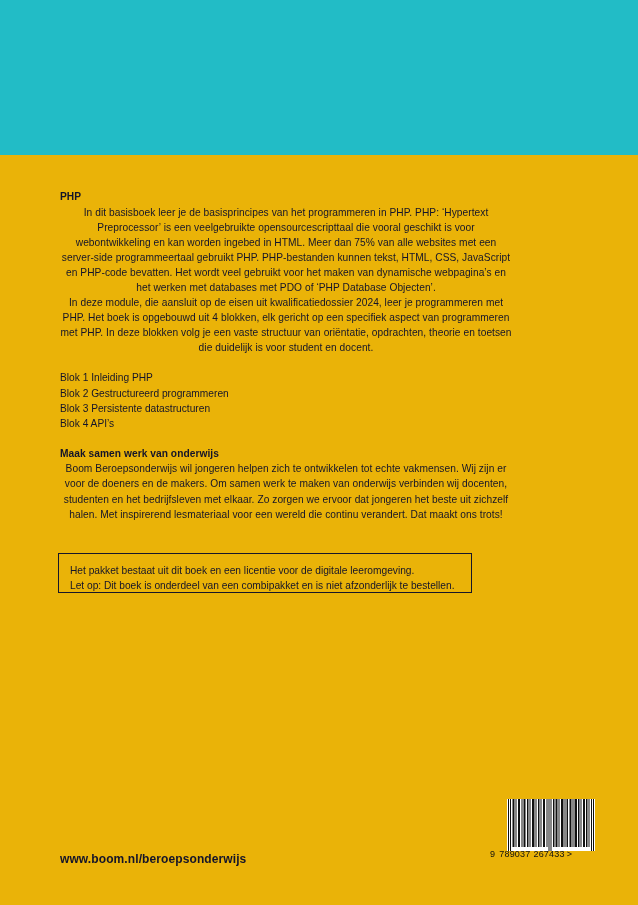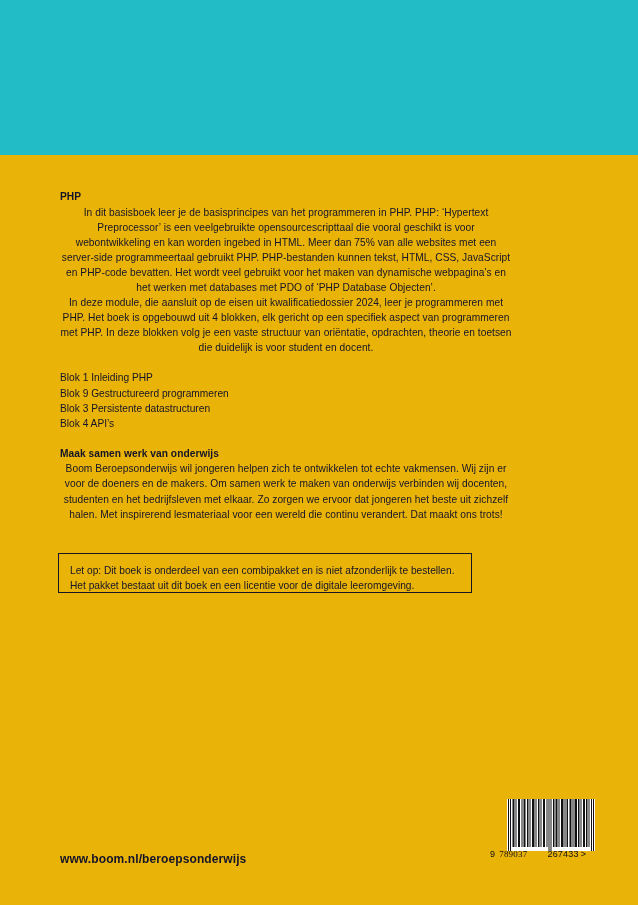--- a/index.html
+++ b/index.html
@@ -122,56 +122,56 @@
     width: 122px;
     display: flex;
     align-items: baseline;
     font-family: "Liberation Sans", sans-serif;
     font-size: 9px;
     color: #111111;
     letter-spacing: 0.2px;
     white-space: nowrap;
   }
   .bc-lead   { margin-right: 4px; }
-  .bc-left   { margin-right: 20px; font-family: Liberation Serif, serif; }
+  .bc-left   { margin-right: 3px; }
   .bc-right  { margin-right: 2px; text-align: right; }
   .bc-tail   { font-size: 9px; }
 </style>
 </head>
 <body>
 
 <div class="page">
 
   <div class="top-band"></div>
 
   <div class="content">
 
     <h2 class="section-heading">PHP</h2>
 
     <p class="body-text">In dit basisboek leer je de basisprincipes van het programmeren in PHP. PHP: ‘Hypertext Preprocessor’ is een veelgebruikte opensourcescripttaal die vooral geschikt is voor webontwikkeling en kan worden ingebed in HTML. Meer dan 75% van alle websites met een server-side programmeertaal gebruikt PHP. PHP-bestanden kunnen tekst, HTML, CSS, JavaScript en PHP-code bevatten. Het wordt veel gebruikt voor het maken van dynamische webpagina’s en het werken met databases met PDO of ‘PHP Database Objecten’.</p>
 
     <p class="body-text gap-para">In deze module, die aansluit op de eisen uit kwalificatiedossier 2024, leer je programmeren met PHP. Het boek is opgebouwd uit 4 blokken, elk gericht op een specifiek aspect van programmeren met PHP. In deze blokken volg je een vaste structuur van oriëntatie, opdrachten, theorie en toetsen die duidelijk is voor student en docent.</p>
 
     <ul class="blocks-list">
       <li>Blok 1 Inleiding PHP</li>
-      <li>Blok 9 Gestructureerd programmeren</li>
+      <li>Blok 2 Gestructureerd programmeren</li>
       <li>Blok 3 Persistente datastructuren</li>
       <li>Blok 4 API’s</li>
     </ul>
 
     <div class="onderwijs-block">
       <h2 class="section-heading">Maak samen werk van onderwijs</h2>
       <p class="body-text">Boom Beroepsonderwijs wil jongeren helpen zich te ontwikkelen tot echte vakmensen. Wij zijn er voor de doeners en de makers. Om samen werk te maken van onderwijs verbinden wij docenten, studenten en het bedrijfsleven met elkaar. Zo zorgen we ervoor dat jongeren het beste uit zichzelf halen. Met inspirerend lesmateriaal voor een wereld die continu verandert. Dat maakt ons trots!</p>
     </div>
 
   </div>
 
   <div class="note-box">
+    <p>Het pakket bestaat uit dit boek en een licentie voor de digitale leeromgeving.</p>
     <p>Let op: Dit boek is onderdeel van een combipakket en is niet afzonderlijk te bestellen.</p>
-    <p>Het pakket bestaat uit dit boek en een licentie voor de digitale leeromgeving.</p>
   </div>
 
   <div class="site-url">www.boom.nl/beroepsonderwijs</div>
 
   <div class="barcode-wrap">
     <svg class="barcode-bars" viewBox="0 0 88 52" preserveAspectRatio="none">
       <rect x="0" y="0" width="88" height="52" fill="#ffffff"></rect>
       <g fill="#111111">
         <rect x="1.0" y="0" width="1.0" height="52"></rect>
         <rect x="3.0" y="0" width="1.0" height="52"></rect>

